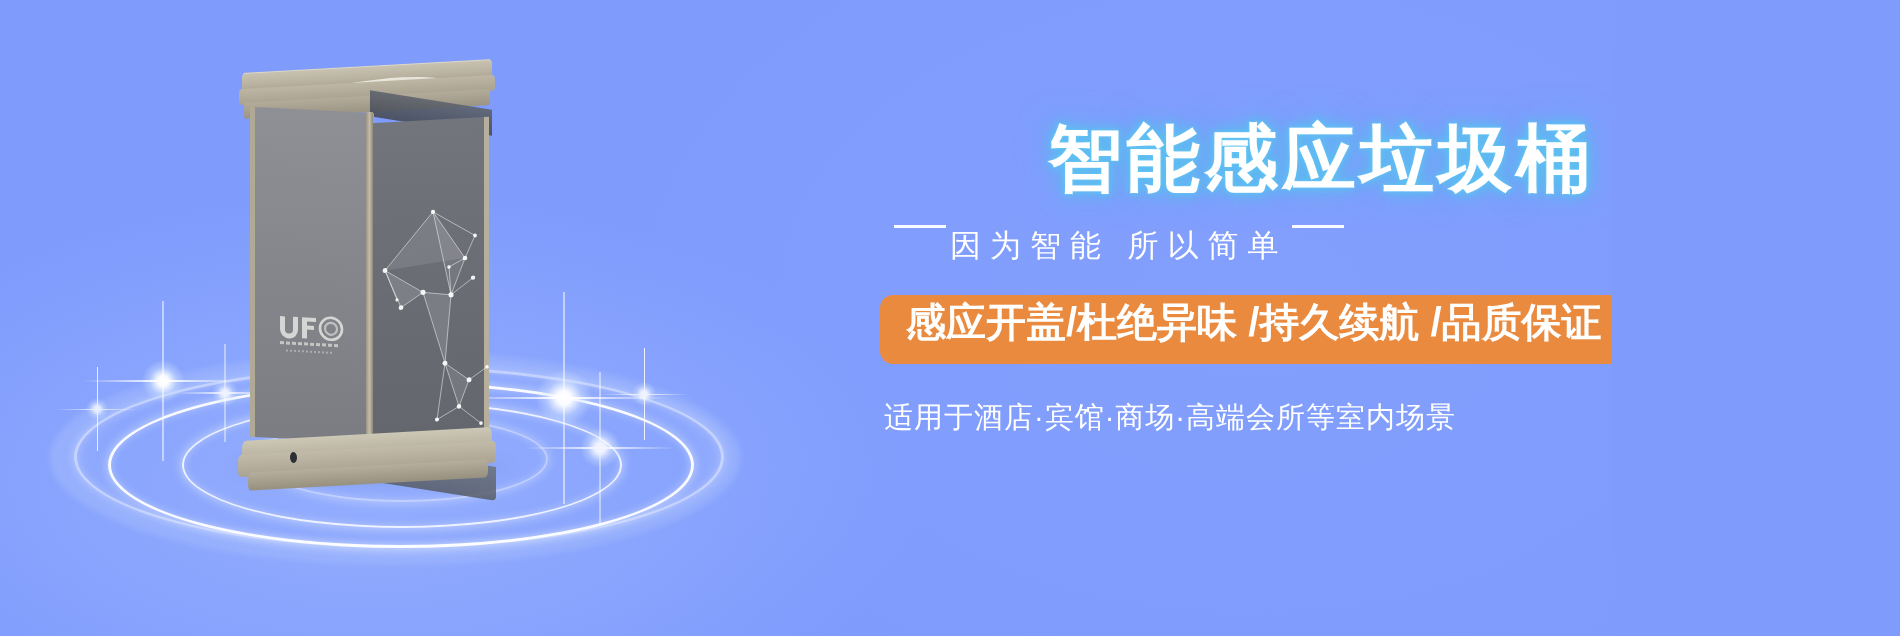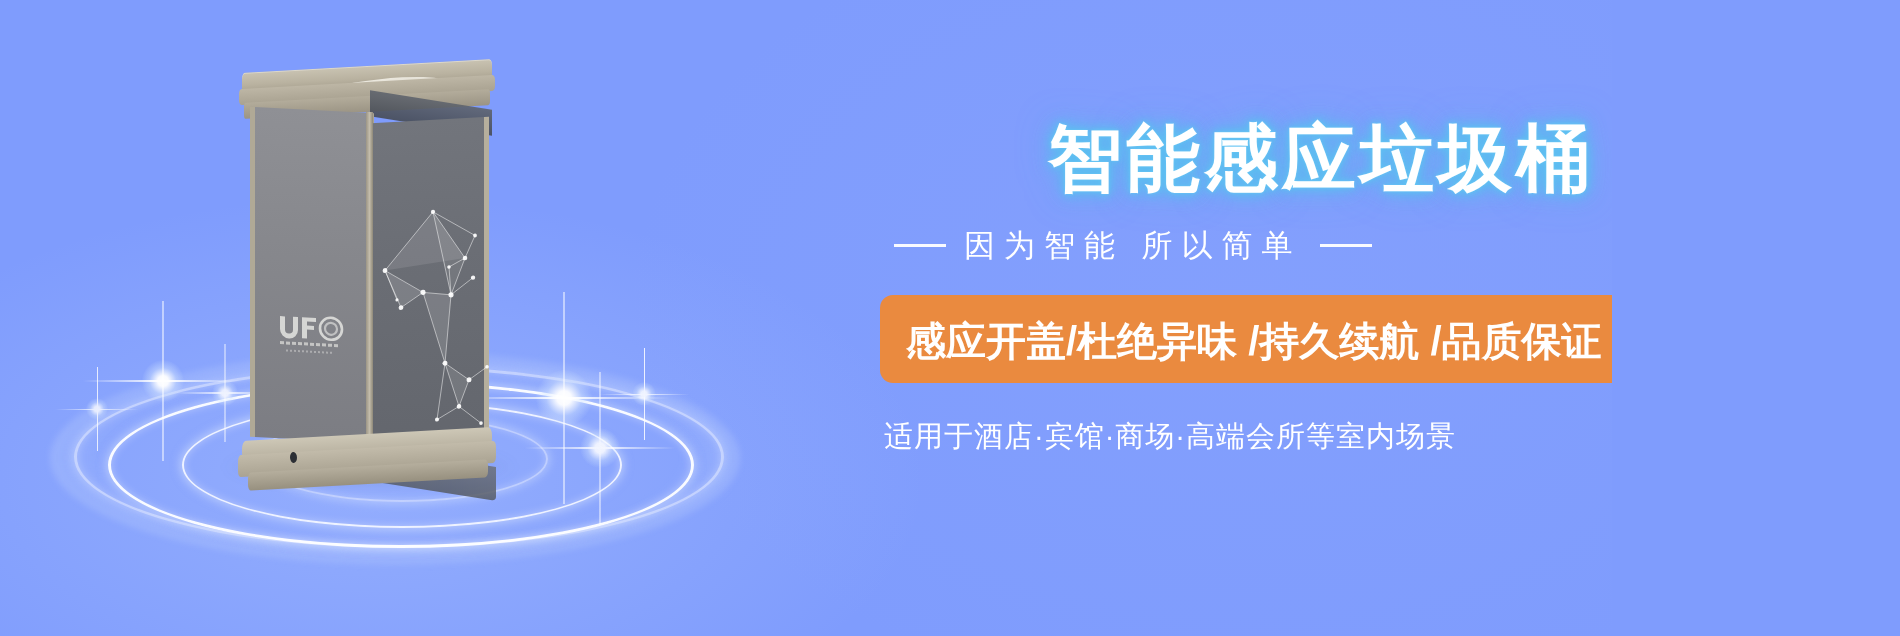--- a/index.html
+++ b/index.html
@@ -230,22 +230,22 @@
       0 0 12px #58bdef,
       0 0 20px rgba(88,189,239,.85),
       0 0 34px rgba(88,189,239,.55);
     white-space:nowrap;
   }
 
   .subline {
     margin-top:24px;
     margin-left:14px;
     display:flex;
-    align-items:center;
-    gap:18px;
+    align-items:flex-start;
+    gap:4px;
     white-space:nowrap;
   }
   .rule {
     display:inline-block;
     width:52px; height:3px;
     background:#ffffff;
     opacity:.95;
     flex:0 0 auto;
   }
   .subline-text {
@@ -254,21 +254,21 @@
     letter-spacing:9px;
     font-weight:400;
   }
 
   .pill {
     margin-top:28px;
     margin-left:0px;
     display:inline-block;
     background:#ea8a3f;
     border-radius:13px;
-    padding:19px 26px 14px 26px;
+    padding:0 26px 14px 26px;
     white-space:nowrap;
   }
   .pill-text {
     font-size:40px;
     font-weight:bold;
     color:#ffffff;
     letter-spacing:0px;
   }
 
   .footnote {

